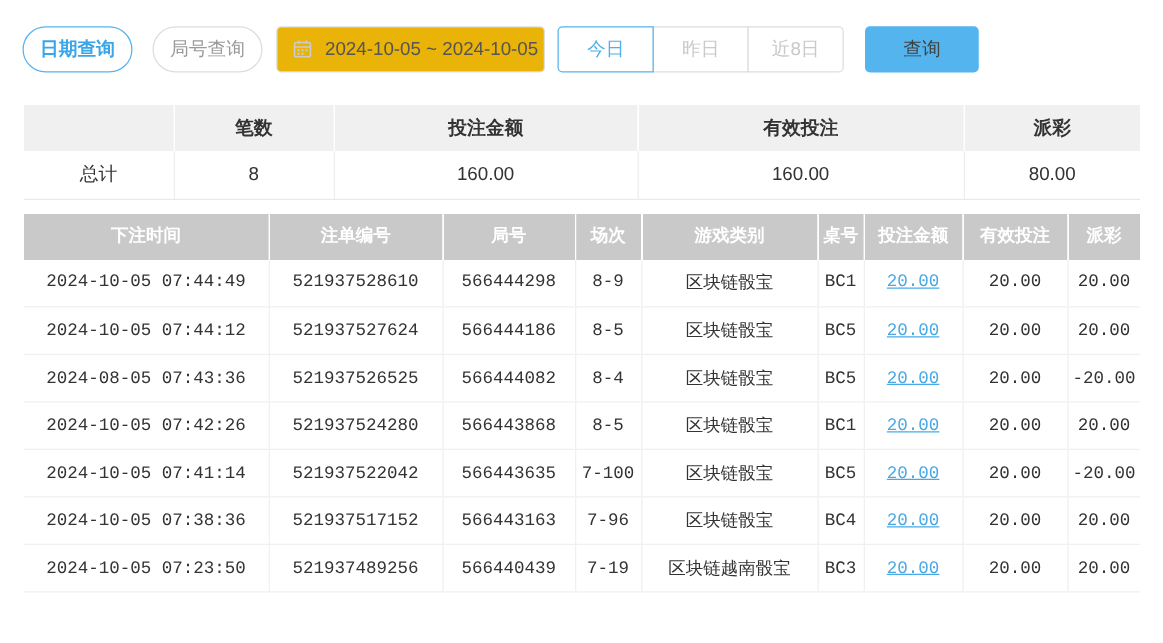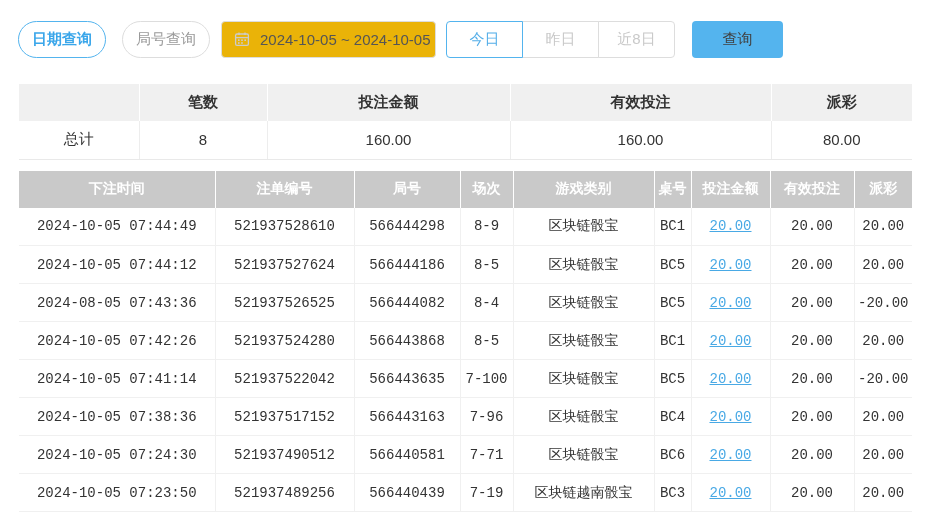--- a/index.html
+++ b/index.html
@@ -205,31 +205,20 @@
       <td>521937517152</td>
       <td>566443163</td>
       <td>7-96</td>
       <td>区块链骰宝</td>
       <td>BC4</td>
       <td><span class="bet-link">20.00</span></td>
       <td>20.00</td>
       <td>20.00</td>
     </tr>
     <tr>
-      <td>2024-10-05 07:24:30</td>
-      <td>521937490512</td>
-      <td>566440581</td>
-      <td>7-71</td>
-      <td>区块链骰宝</td>
-      <td>BC6</td>
-      <td><span class="bet-link">20.00</span></td>
-      <td>20.00</td>
-      <td>20.00</td>
-    </tr>
-    <tr>
       <td>2024-10-05 07:23:50</td>
       <td>521937489256</td>
       <td>566440439</td>
       <td>7-19</td>
       <td>区块链越南骰宝</td>
       <td>BC3</td>
       <td><span class="bet-link">20.00</span></td>
       <td>20.00</td>
       <td>20.00</td>
     </tr>

